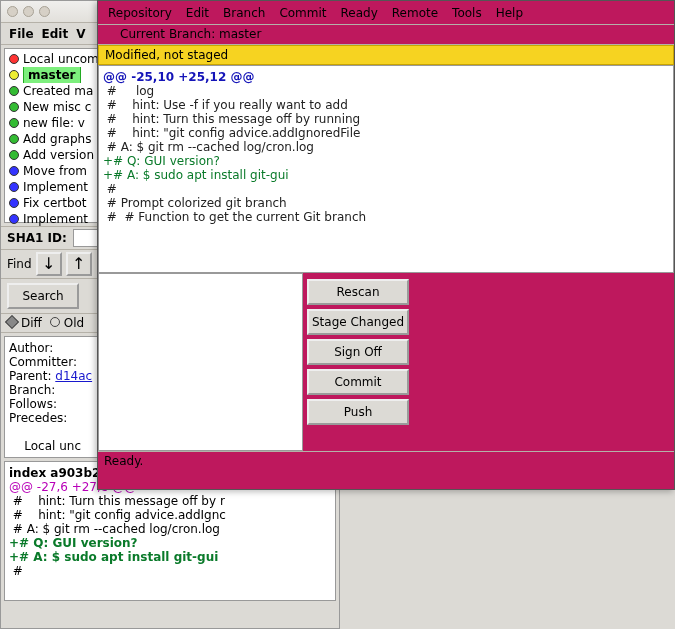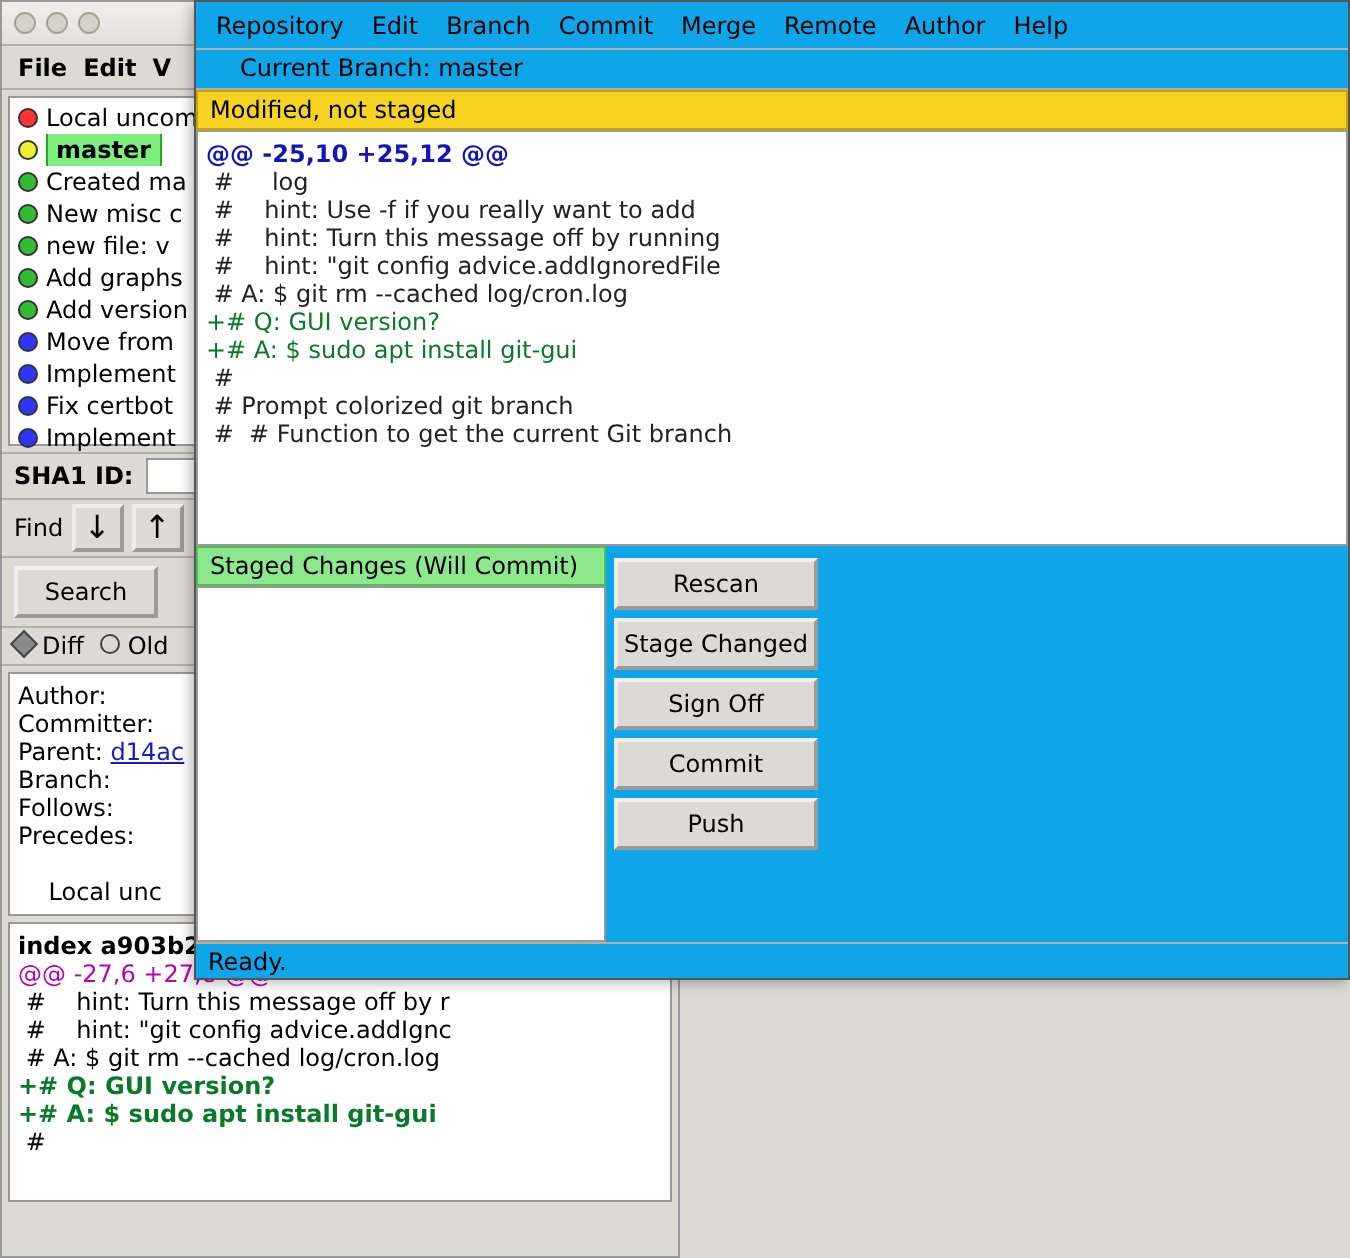--- a/index.html
+++ b/index.html
@@ -27,21 +27,21 @@
 .diamond { display:inline-block; width:10px;height:10px; transform:rotate(45deg); background:#888; border:1px solid #444; margin-right:4px;}
 .circle { display:inline-block; width:10px;height:10px;border-radius:50%;border:1px solid #444; margin-right:4px;}
 .commitinfo { background:#fff; border:1px solid #999; margin:3px; height:122px; padding:4px; font-family: "DejaVu Sans Mono", monospace; font-size:12px; white-space:pre; overflow:hidden;}
 .commitinfo a { color:#1818cd; text-decoration:underline; }
 .diffblk { background:#fff; border:1px solid #999; margin:3px; padding:4px; font-family:"DejaVu Sans Mono",monospace; font-size:12px; white-space:pre; height:140px; overflow:hidden;}
 .diffblk .idx{font-weight:bold;}
 .diffblk .hunk{color:#b800b8;}
 .diffblk .add{color:#0a7a2a; font-weight:bold;}
 
 
-.fgwin { position:absolute; left:97px; top:0; right:0; height:490px; background:#0ea5e9; border:1px solid #555; box-shadow:-2px 2px 6px rgba(0,0,0,.25);}
+.fgwin { position:absolute; left:97px; top:0; right:0; height:490px; background:#be185d; border:1px solid #555; box-shadow:-2px 2px 6px rgba(0,0,0,.25);}
 .fgwin .menubar2 { height:24px; border-bottom:1px solid #b5b1a8; display:flex; align-items:center; gap:14px; padding:0 10px;}
 .fgwin .curbranch { height:20px; border-bottom:1px solid #b5b1a8; padding:2px 22px; }
 .panes { display:flex; height:228px; }
 .leftcol { width:205px; display:flex; flex-direction:column; }
 .hdr-unstaged { background:#f5a07c; border:1px solid #a66; padding:2px 6px; }
 .filelist { flex:1; background:#fff; border:1px solid #999; }
 .filerow { background:#5b6b83; color:#fff; display:flex; align-items:center; height:18px; gap:6px; padding:0 4px;}
 .fileicon { width:14px; height:14px; background:#eef; border:1px solid #aac; display:flex; align-items:center; justify-content:center; font-size:8px; color:#446;}
 .hdr-staged { background:#8de88d; border:1px solid #5b5; padding:2px 6px; }
 .stagedlist { height:178px; background:#fff; border:1px solid #999;}
@@ -152,23 +152,23 @@
 <span class="add">+# A: $ sudo apt install git-gui</span>
 <span> #</span></div>
 </div>
 
 <div class="fgwin">
   <div class="menubar2">
     <span>Repository</span>
     <span>Edit</span>
     <span>Branch</span>
     <span>Commit</span>
-    <span>Merge</span>
+    <span>Ready</span>
     <span>Remote</span>
-    <span>Author</span>
+    <span>Tools</span>
     <span>Help</span>
   </div>
   <div class="curbranch">Current Branch: master</div>
   <div class="panes">
     <div class="rightcol">
       <div class="hdr-mod">Modified, not staged</div>
       <div class="diffview"><span class="hunk">@@ -25,10 +25,12 @@</span>
 <span class="ctx"> #     log</span>
 <span class="ctx"> #    hint: Use -f if you really want to add</span>
 <span class="ctx"> #    hint: Turn this message off by running</span>
@@ -176,21 +176,20 @@
 <span class="ctx"> # A: $ git rm --cached log/cron.log</span>
 <span class="add">+# Q: GUI version?</span>
 <span class="add">+# A: $ sudo apt install git-gui</span>
 <span class="ctx"> #</span>
 <span class="ctx"> # Prompt colorized git branch</span>
 <span class="ctx"> #  # Function to get the current Git branch</span></div>
     </div>
   </div>
   <div style="display:flex;">
     <div class="leftcol" style="width:205px;">
-      <div class="hdr-staged">Staged Changes (Will Commit)</div>
       <div class="stagedlist"></div>
     </div>
     <div class="bottom" style="flex:1;">
       <div class="btncol">
         <button>Rescan</button>
         <button>Stage Changed</button>
         <button>Sign Off</button>
         <button>Commit</button>
         <button>Push</button>
       </div>

